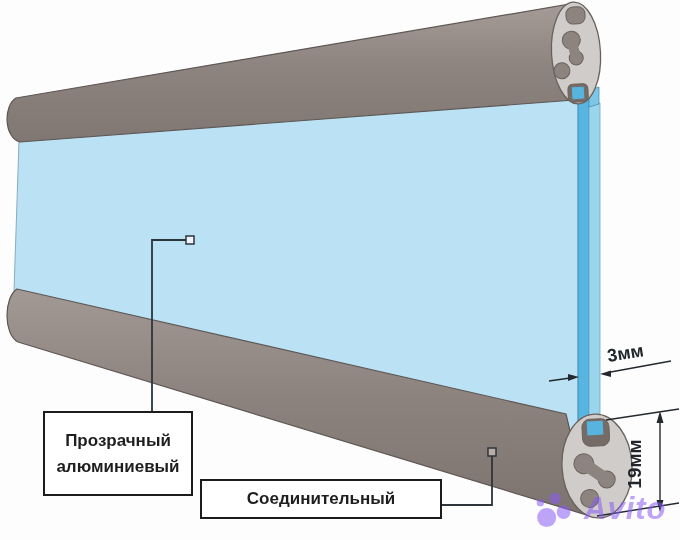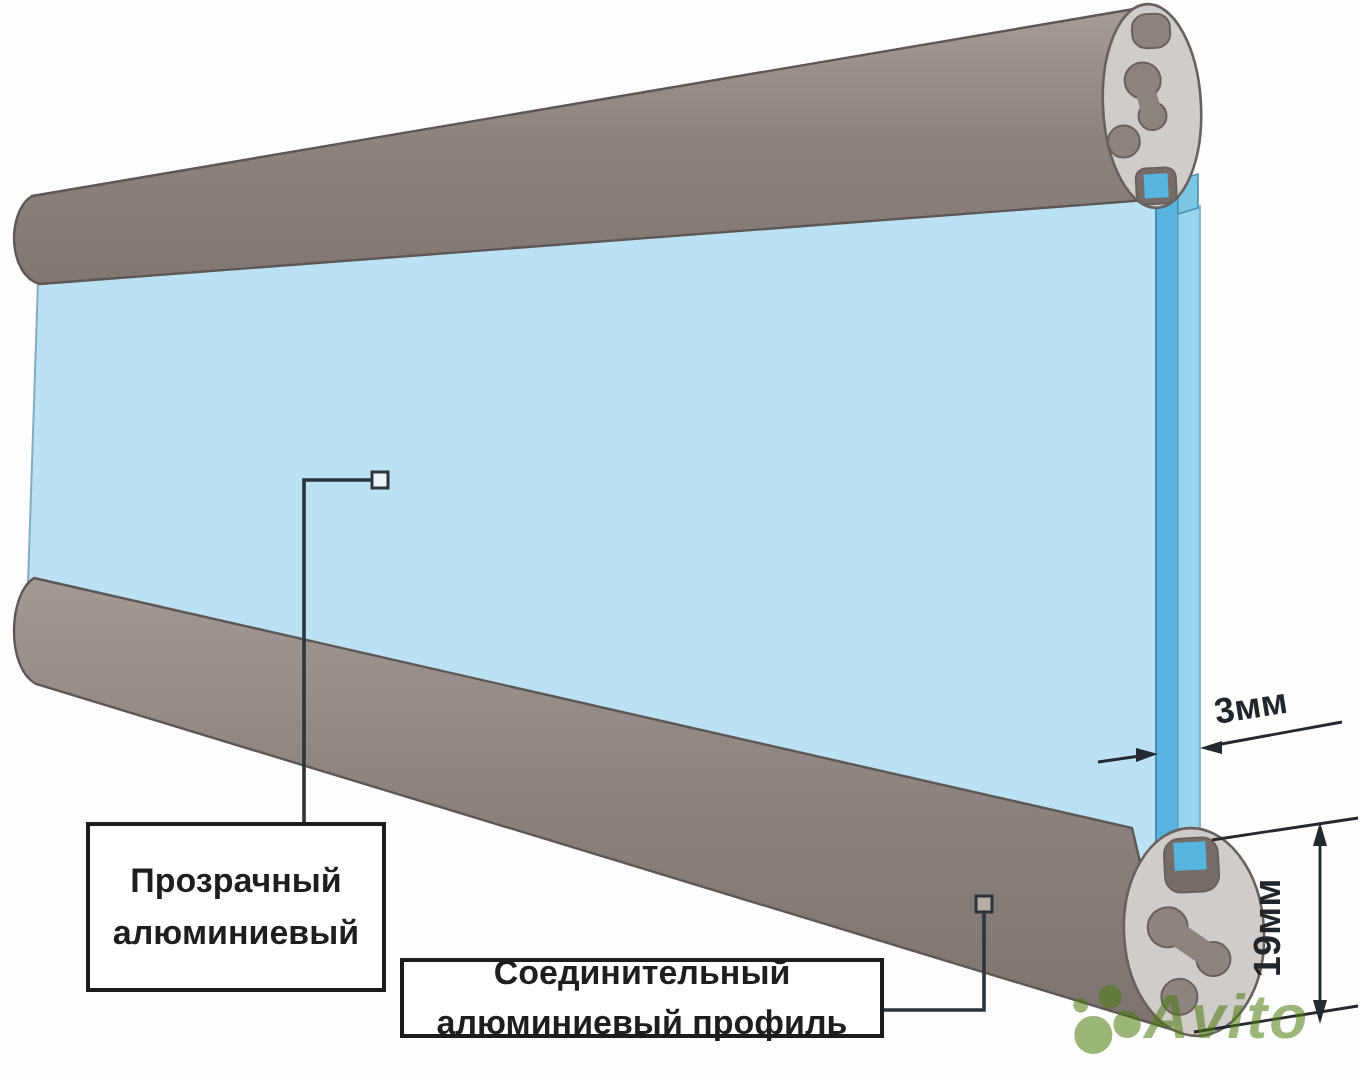--- a/index.html
+++ b/index.html
@@ -19,22 +19,22 @@
   #label-profile{left:200px;top:479px;width:242px;height:40px;}
   .dim-text{
     position:absolute;color:#20262b;font-weight:600;white-space:nowrap;
   }
   #dim-3mm{left:607px;top:341px;width:64px;font-size:18px;transform:rotate(-9deg);}
   #dim-19mm{
     left:594px;top:449px;width:90px;height:30px;font-size:19px;text-align:center;
     transform:rotate(-90deg);transform-origin:center;
   }
   #watermark{
-    position:absolute;left:534px;top:489px;display:flex;align-items:center;gap:0;
-    color:#4d7c0f;opacity:0.55;
+    position:absolute;left:534px;top:489px;display:flex;align-items:center;gap:12px;
+    color:#8b5cf6;opacity:0.55;
   }
   #watermark .wm-text{
     font-size:31px;font-weight:bold;font-style:italic;letter-spacing:1px;
   }
 </style>
 </head>
 <body>
 
 <div id="stage">
 
@@ -109,21 +109,20 @@
     </g>
   </svg>
 
   <div class="label-box" id="label-polycarbonate">
     <div>Прозрачный</div>
     <div>алюминиевый</div>
   </div>
 
   <div class="label-box" id="label-profile">
     <div>Соединительный</div>
-    <div>алюминиевый профиль</div>
   </div>
 
   <div class="dim-text" id="dim-3mm">3мм</div>
   <div class="dim-text" id="dim-19mm">19мм</div>
 
   <div id="watermark">
     <svg width="38" height="40" viewBox="0 0 36 36">
       <circle cx="12" cy="26" r="9" fill="currentColor"></circle>
       <circle cx="28" cy="21" r="6.5" fill="currentColor"></circle>
       <circle cx="20" cy="8" r="5.5" fill="currentColor"></circle>

